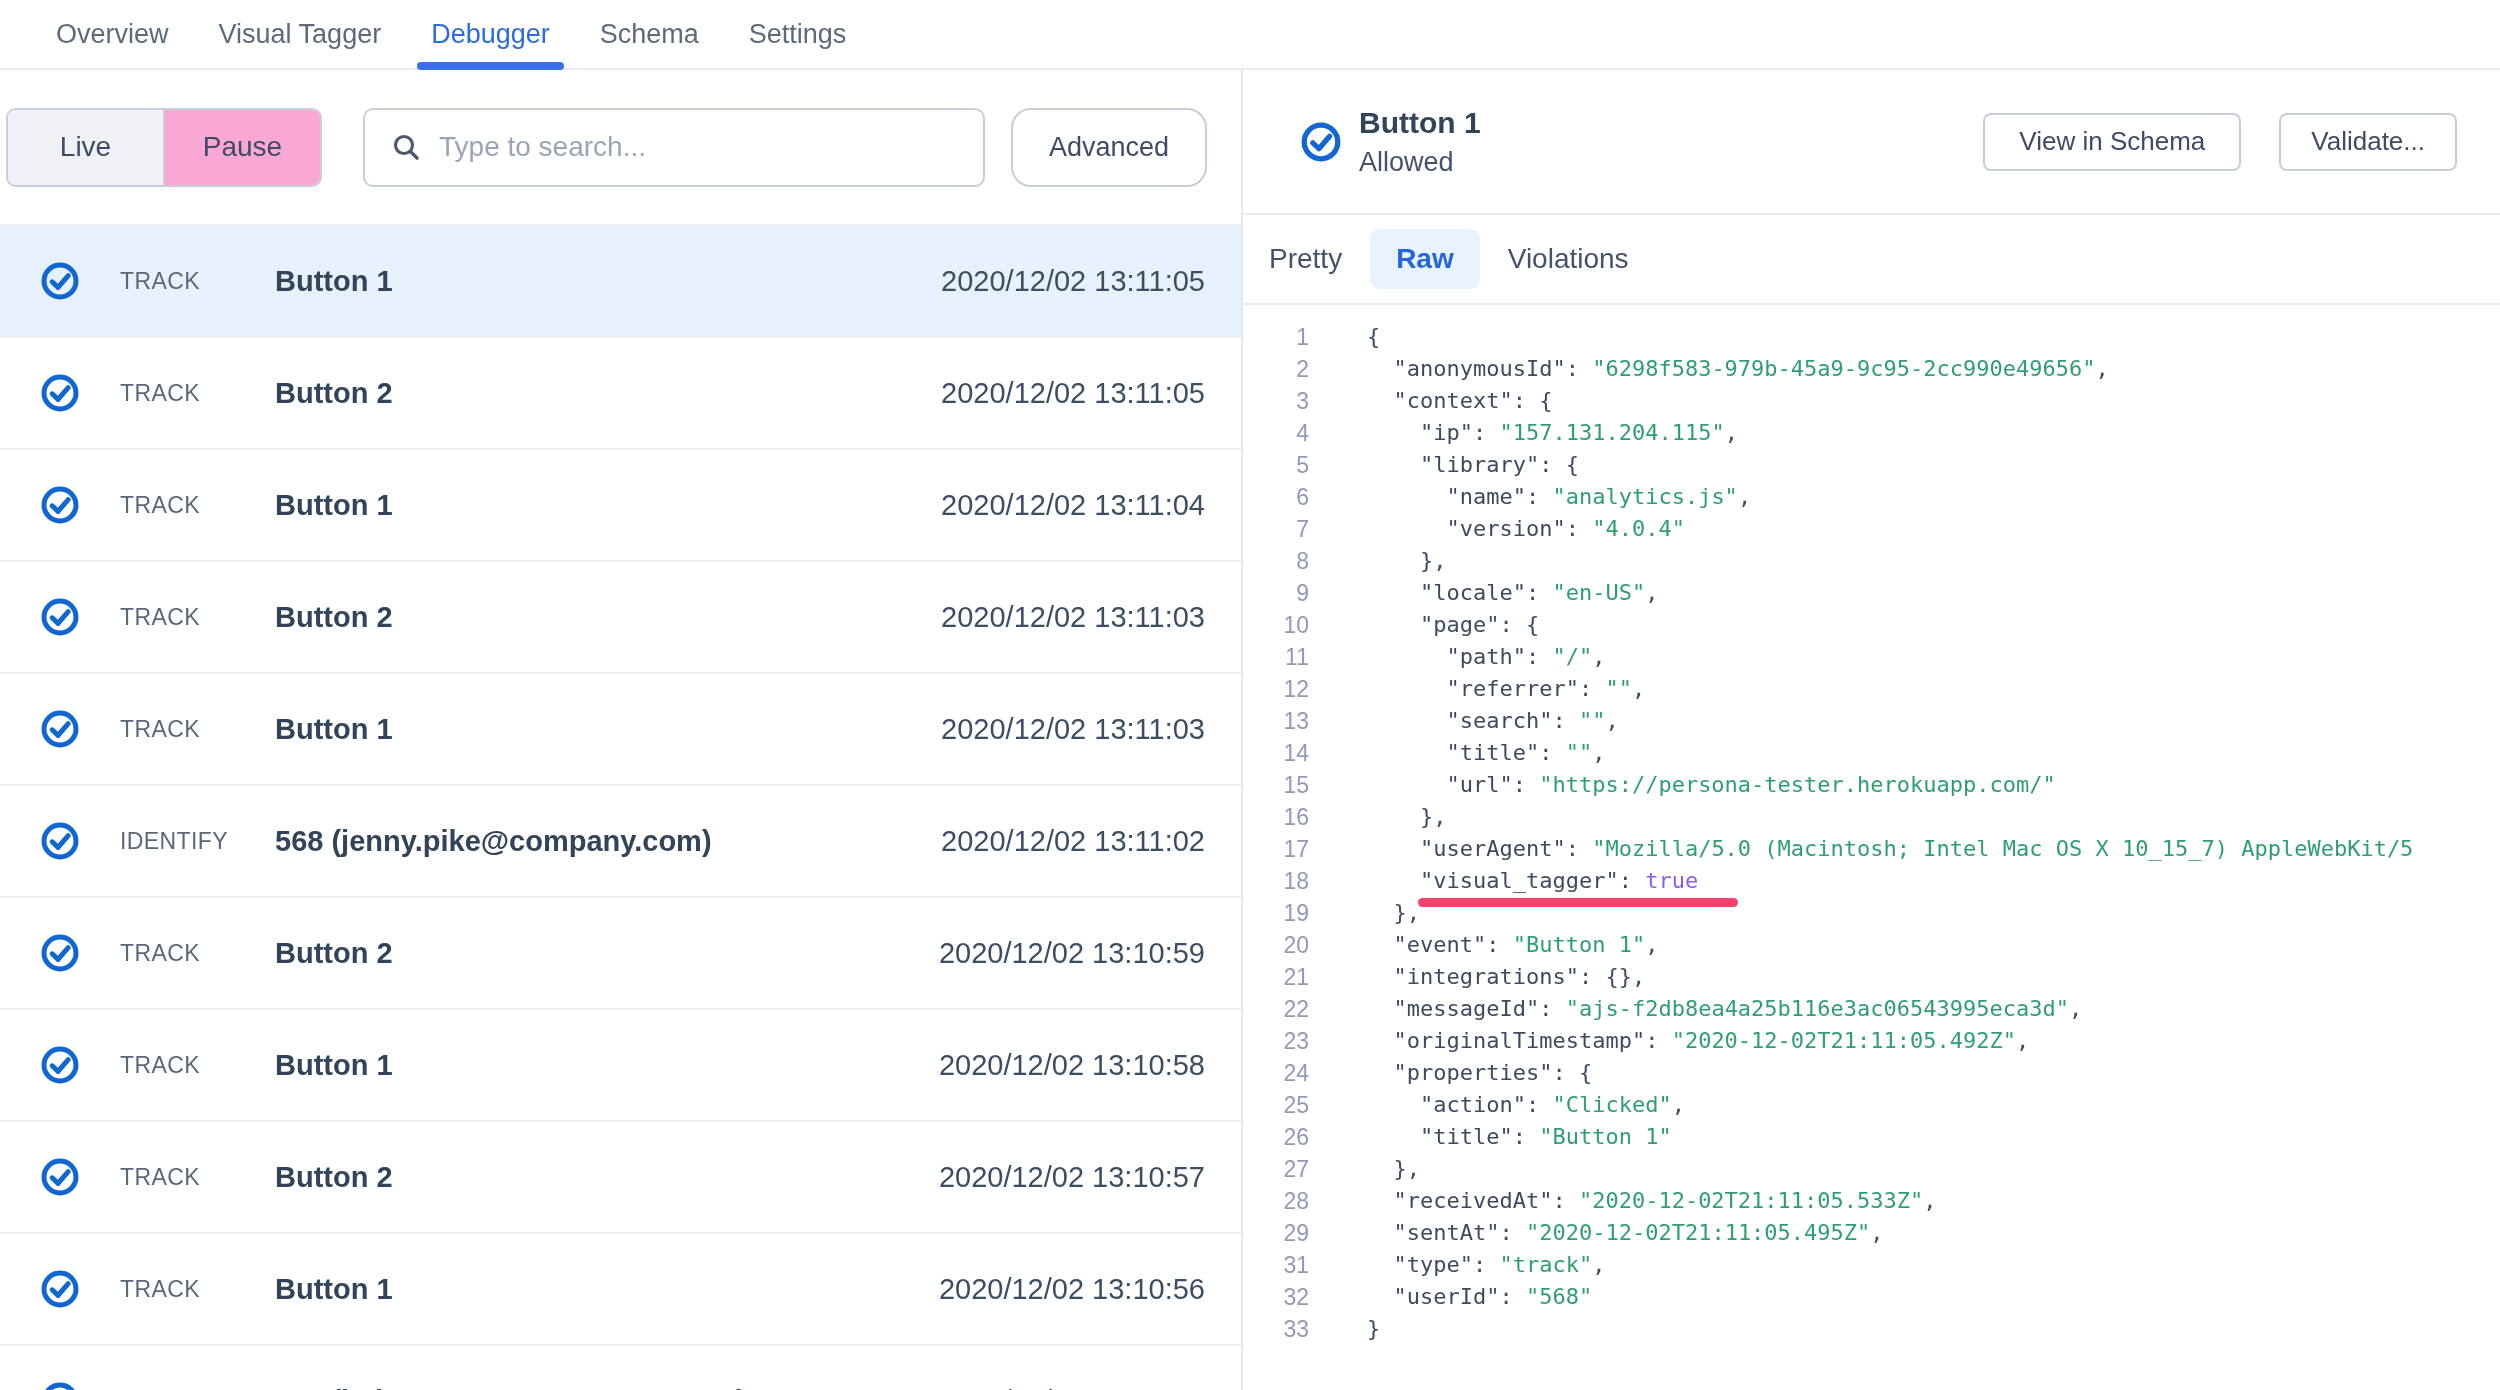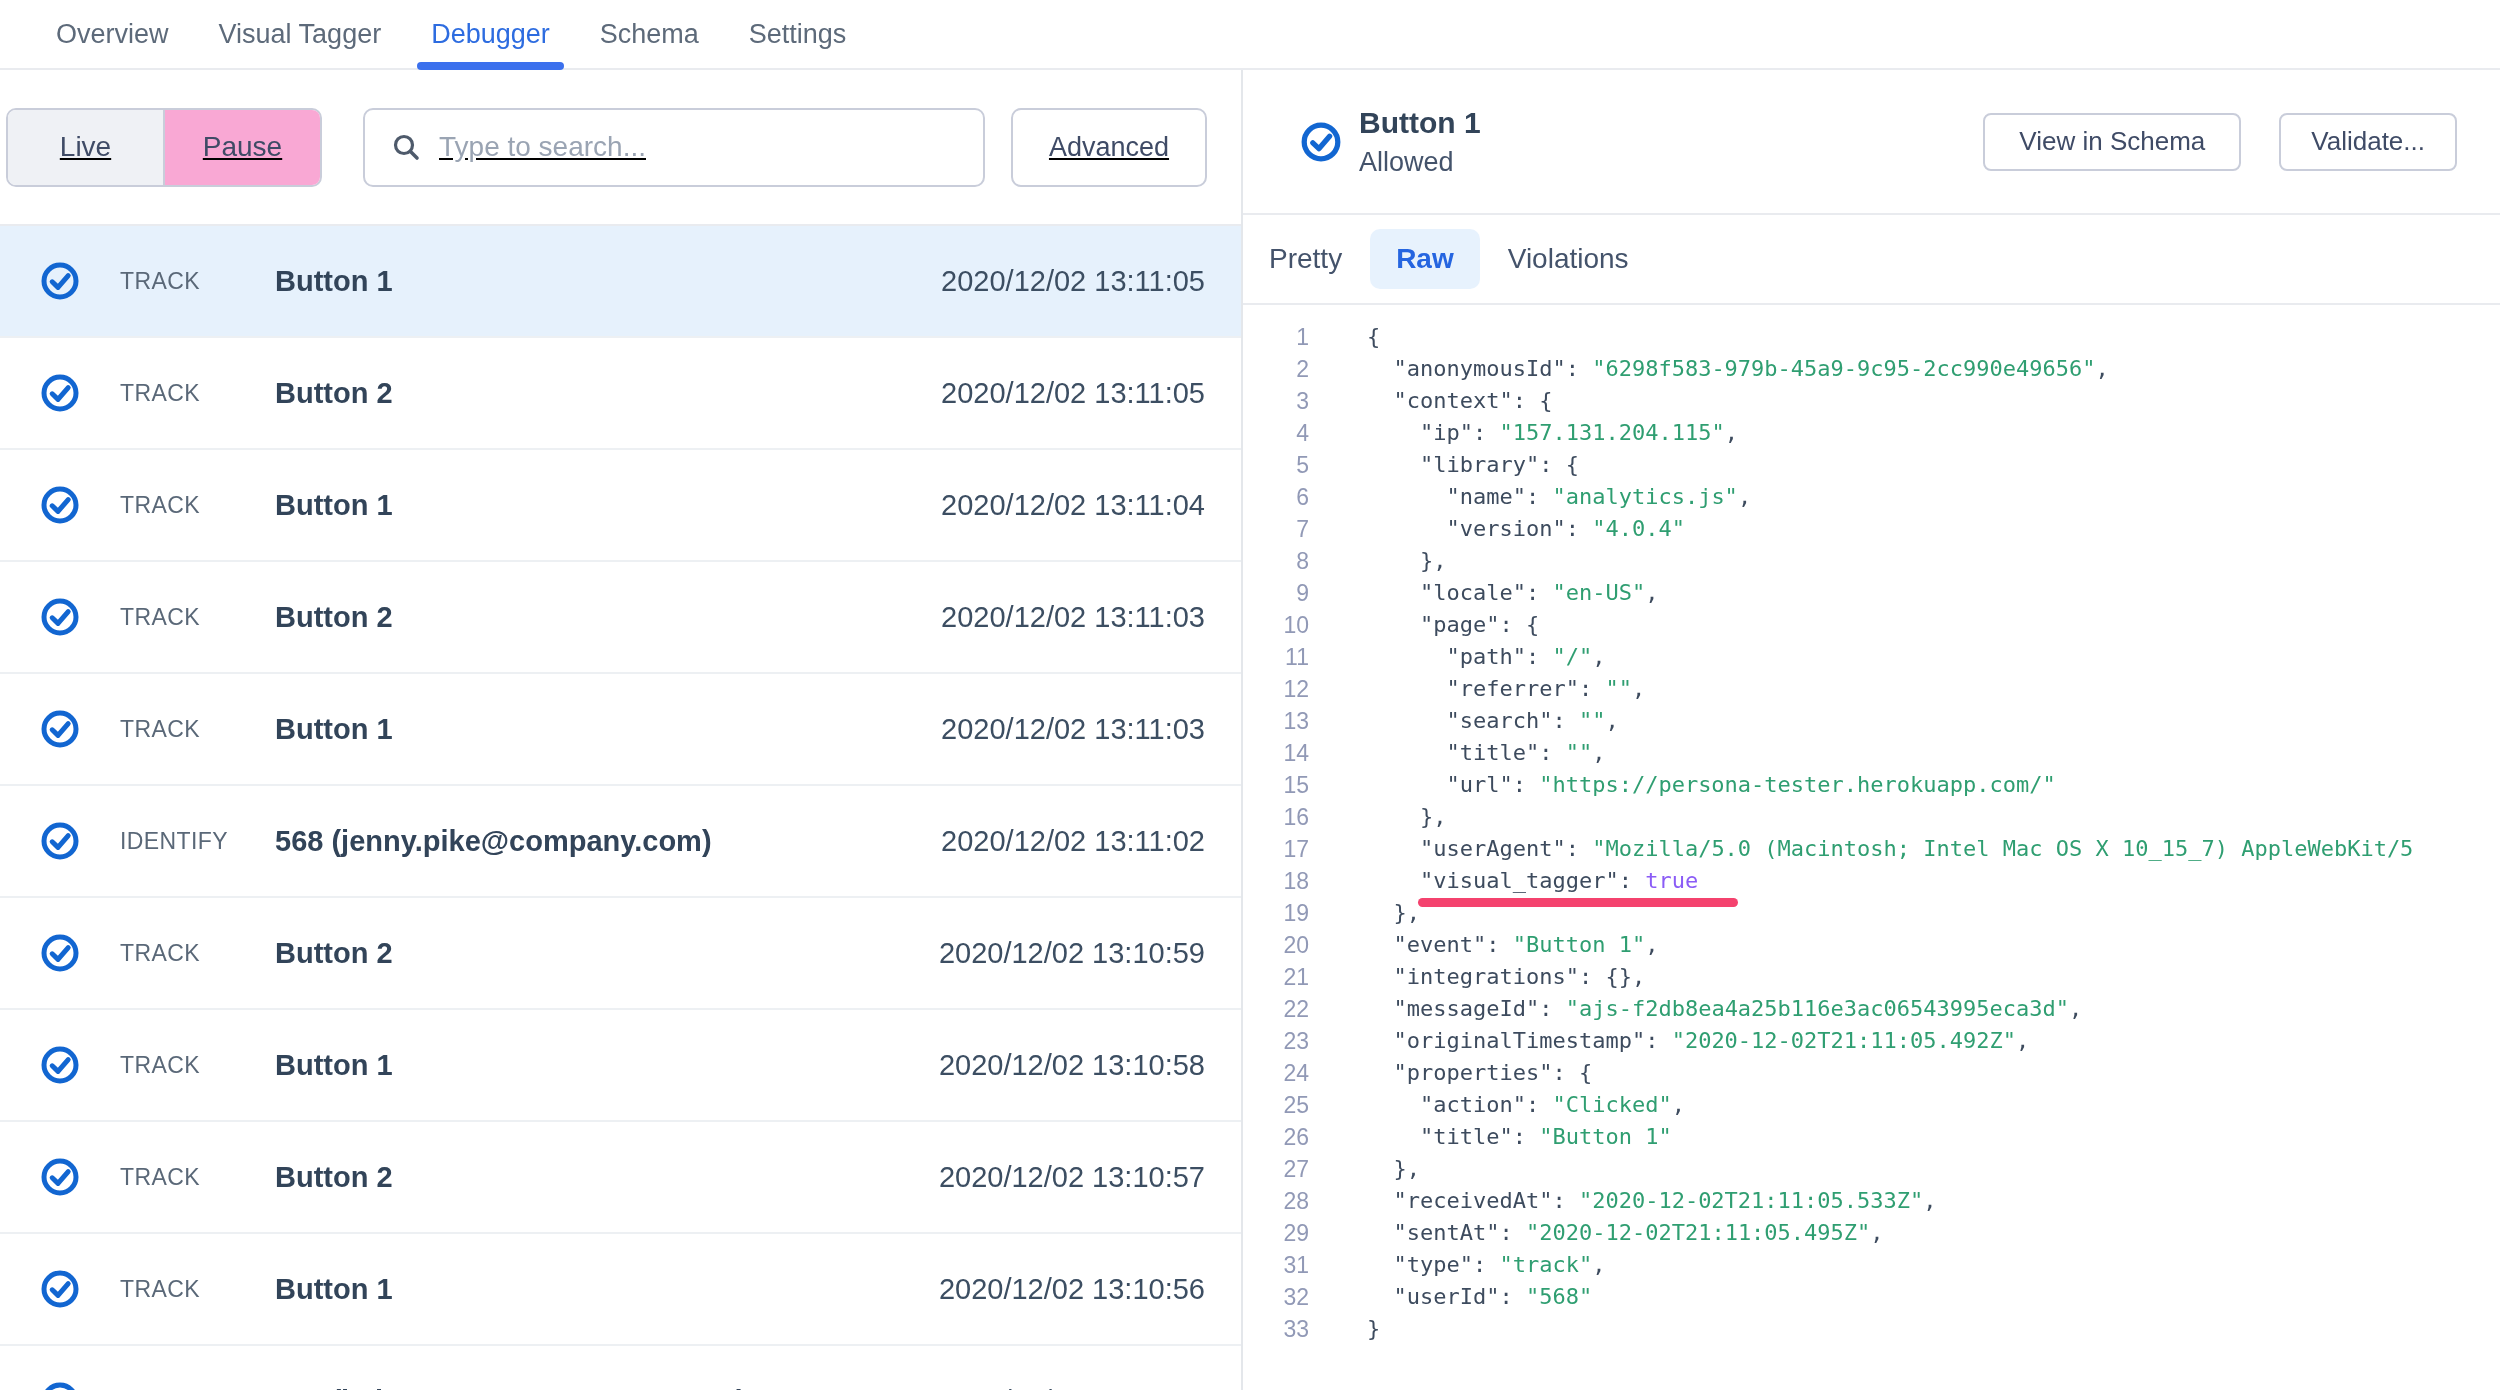--- a/index.html
+++ b/index.html
@@ -14,35 +14,35 @@
   .nav-item.active { color:#2d6ce0; }
   .nav-item.active::after { content:""; position:absolute; left:-14px; right:-14px;
               bottom:-2px; height:8px; border-radius:6px; background:#3b70ed; }
 
   .main { display:flex; height:1320px; }
 
   
   .left { width:1243px; flex:none; border-right:2px solid #e4e7eb;
           display:flex; flex-direction:column; }
   .toolbar { height:156px; flex:none; display:flex; align-items:center;
-             padding:0 36px 0 6px; border-bottom:2px solid #e9ebef;text-decoration:underline; }
+             padding:0 36px 0 6px; border-bottom:2px solid #e9ebef; }
   .seg { width:316px; height:79px; flex:none; display:flex; border:2px solid #c9cdda;
          border-radius:10px; overflow:hidden; background:#fff; }
   .seg-btn { flex:1 1 0; display:flex; align-items:center; justify-content:center;
              font-size:28px; color:#3f4b66; cursor:pointer; background:#f9a8d4; }
   .seg-btn.on { background:#eff1f5; border-right:2px solid #c9cdda; }
   .searchbox { width:622px; height:79px; margin-left:41px; flex:none; display:flex;
                align-items:center; border:2px solid #c9cdda; border-radius:10px;
                padding-left:26px; background:#fff; }
   .searchbox svg { flex:none; }
   .searchbox input { border:none; outline:none; margin-left:18px; width:520px;
                      font-size:28px; color:#33475c; font-family:"Liberation Sans",sans-serif; }
   .searchbox input::placeholder { color:#9aa4b3; }
   .btn { height:79px; display:flex; align-items:center; justify-content:center;
-         border:2px solid #c9cdda; border-radius:10px; background:#fff;
+         border:2px solid #c9cdda; border-radius:20px; background:#fff;
          font-size:27px; color:#3f4b66; cursor:pointer; }
   .advanced { width:196px; margin-left:26px; flex:none; }
 
   .list { flex:1; overflow:hidden; }
   .row { height:112px; display:flex; align-items:center; padding:0 36px 0 40px;
          border-bottom:2px solid #edf0f3; background:#fff; cursor:pointer; }
   .row.selected { background:#e6f1fc; }
   .evicon { width:40px; height:40px; flex:none; }
   .evicon circle, .evicon path { fill:none; stroke:#1266d1; stroke-width:5px;
          stroke-linecap:round; stroke-linejoin:round; }

